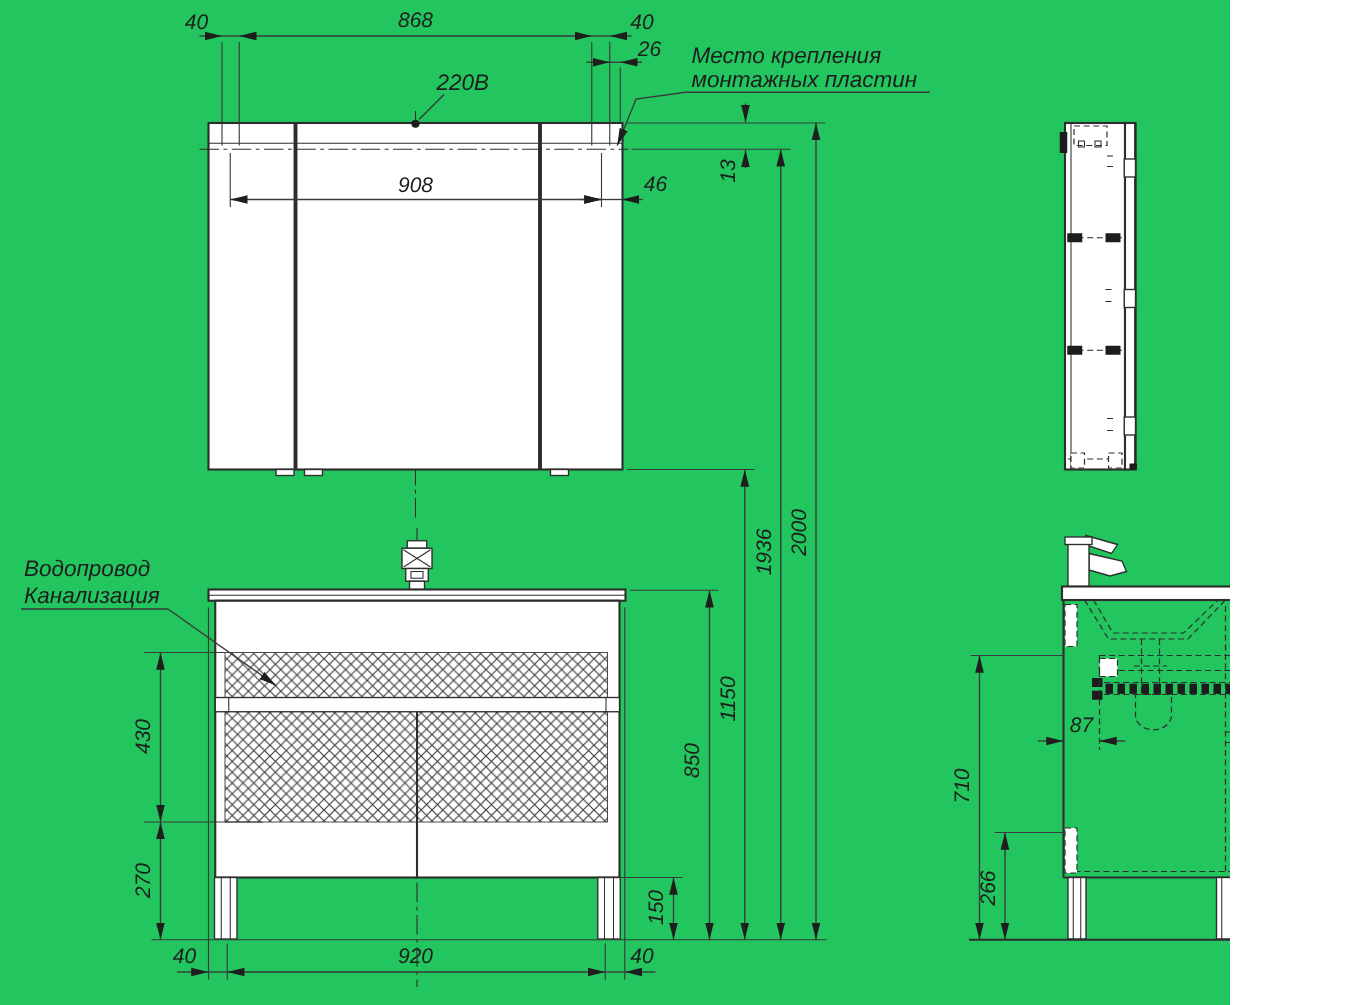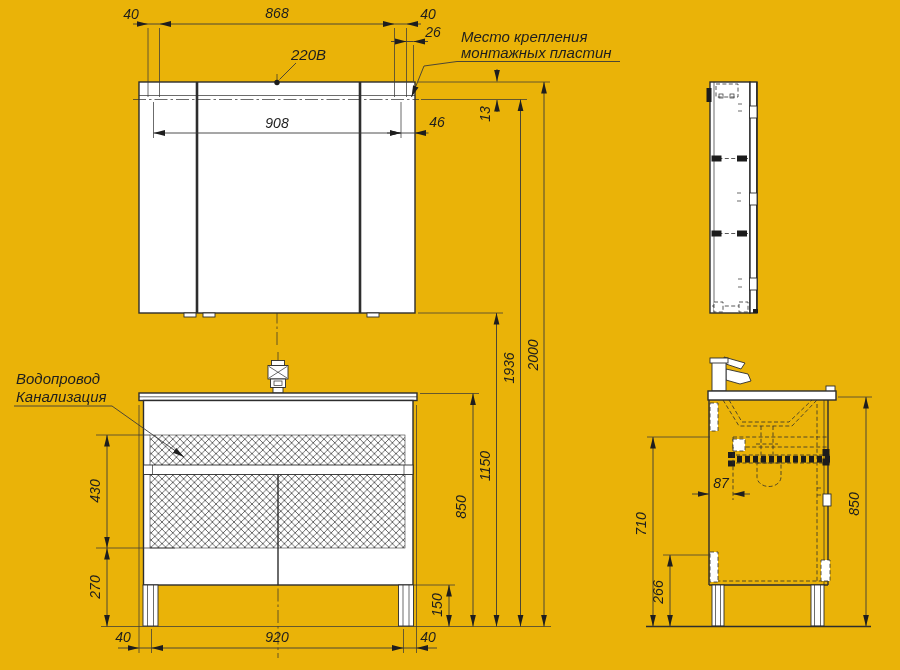--- a/index.html
+++ b/index.html
@@ -1,16 +1,16 @@
 <!DOCTYPE html>
 <html><head>
 <meta charset="utf-8">
 <style>
   html,body{margin:0;padding:0;background:#fff;}
-  .stage{position:relative;width:900px;height:670px;background:#eab308;overflow:hidden;
+  .stage{position:relative;width:820px;height:670px;background:#22c55e;overflow:hidden;
          font-family:"Liberation Sans",sans-serif;text-align:right;}
   svg{display:block;}
   .ol  {stroke:#2d2d2d;stroke-width:1.4;fill:none;}
   .olw {stroke:#2d2d2d;stroke-width:1.4;fill:#fff;}
   .ol2 {stroke:#2d2d2d;stroke-width:2.6;fill:none;}
   .thin{stroke:#2d2d2d;stroke-width:0.7;fill:none;}
   .ext {stroke:#3a3a3a;stroke-width:0.75;fill:none;}
   .diml{stroke:#3a3a3a;stroke-width:0.9;fill:none;}
   .hid {stroke:#2d2d2d;stroke-width:0.8;fill:none;stroke-dasharray:4 2.4;}
   .hidw{stroke:#2d2d2d;stroke-width:0.8;fill:#fff;stroke-dasharray:4 2.4;}

